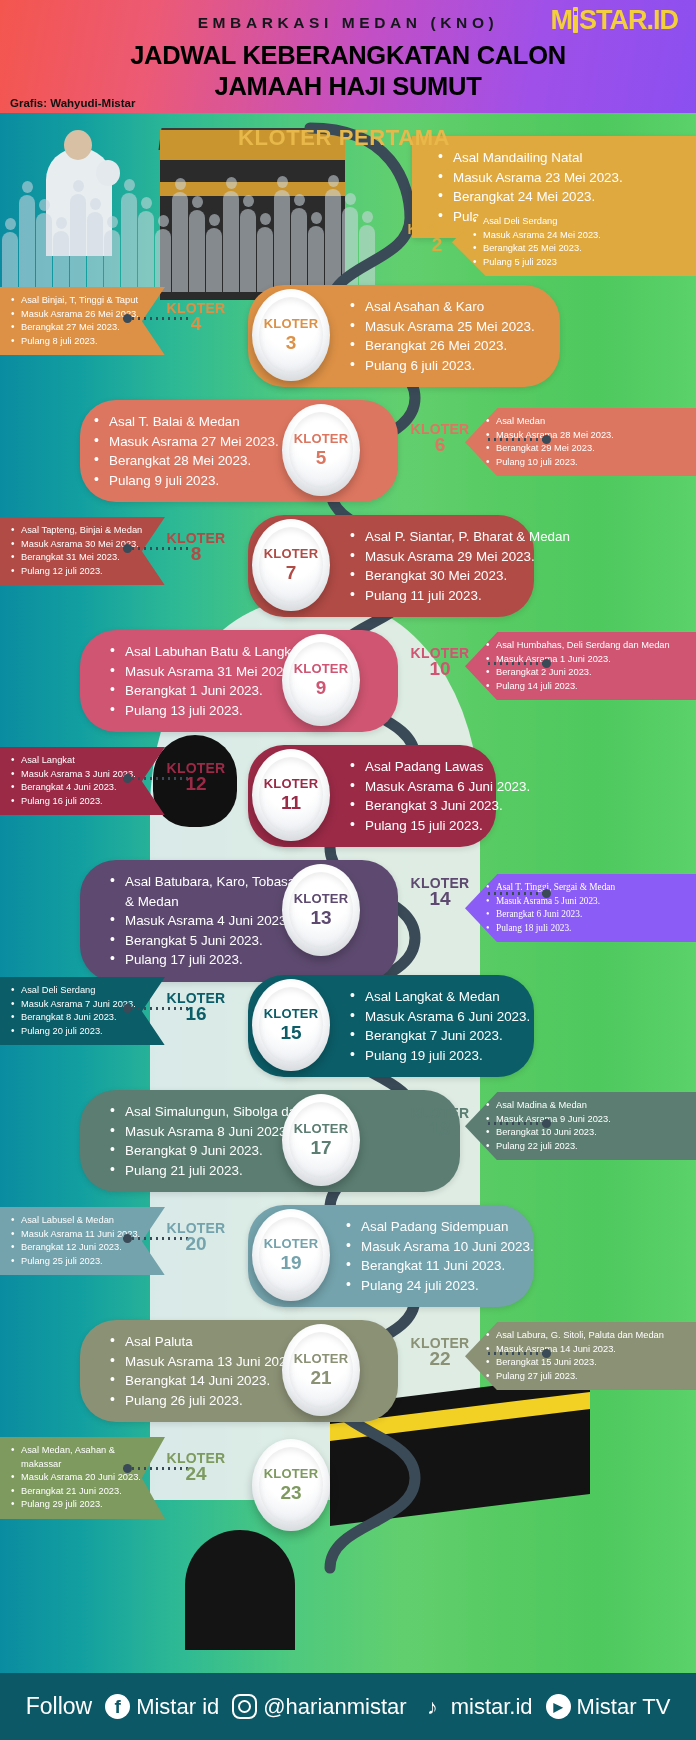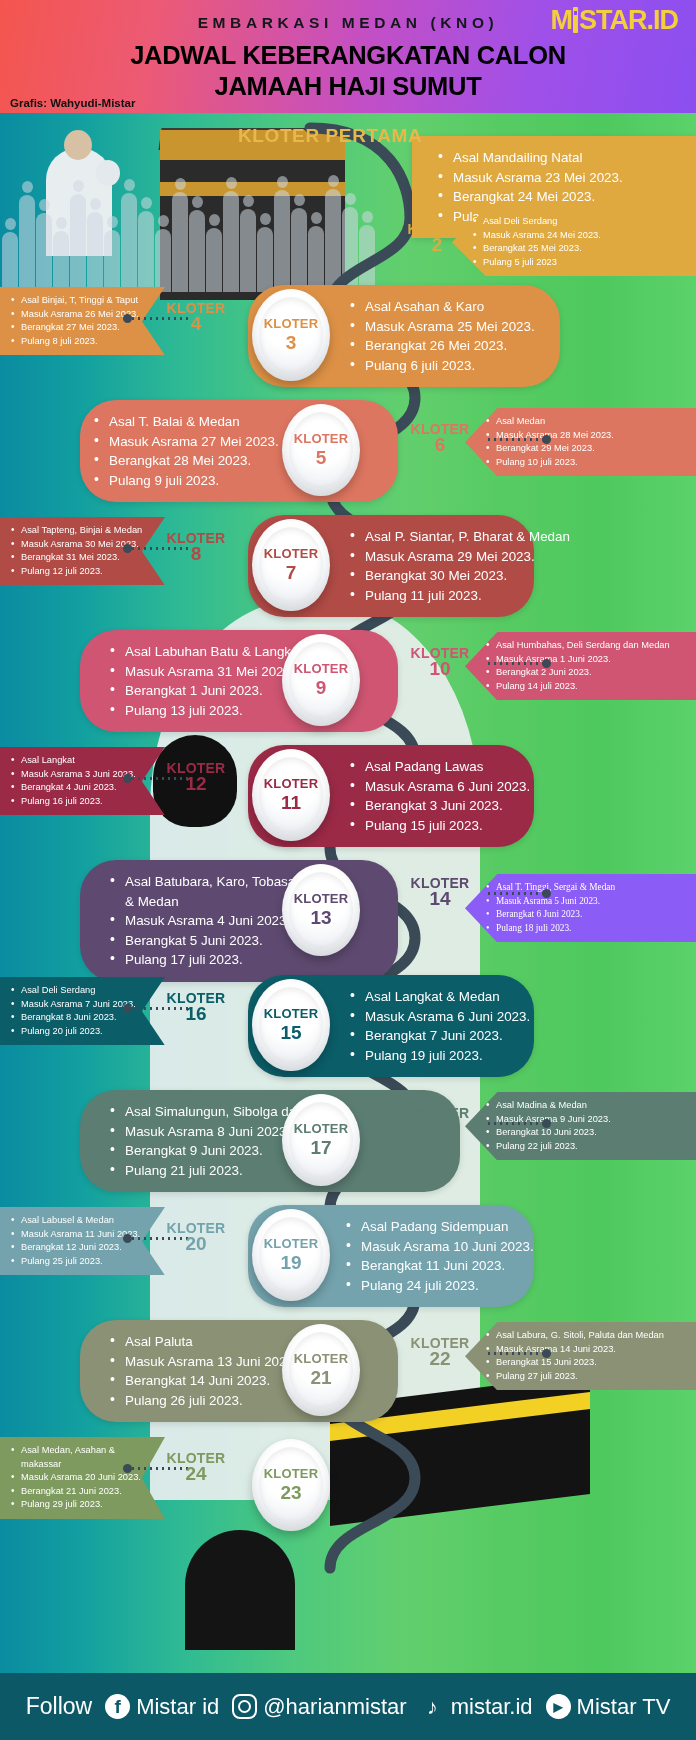--- a/index.html
+++ b/index.html
@@ -287,21 +287,21 @@
   <div id="rows">
       <div class="row" style="top: 113px; height: 118px;">
         <div class="card-main" style="left: 412px; top: 8px; width: 284px; background: rgb(223, 169, 63); border-radius: 0px; padding-left: 24px; margin-top: 15px;">
           <ul>
             <li>Asal Mandailing Natal</li>
             <li>Masuk Asrama 23 Mei 2023.</li>
             <li>Berangkat 24 Mei 2023.</li>
             <li>Pulang 4 juli 2023</li>
           </ul>
         </div>
-        <div style="position: absolute; left: 238px; top: 12px; font-size: 19px; font-weight: 900; color: rgb(232, 184, 75); letter-spacing: 0.6px;">KLOTER  PERTAMA</div>
+        <div style="position: absolute; left: 238px; top: 12px; font-size: 22px; font-weight: 900; color: rgb(232, 184, 75); letter-spacing: 0.6px;">KLOTER  PERTAMA</div>
         <div class="card-sub flag-right" style="left: 452px; top: 95px; width: 244px; background: rgb(223, 169, 63);">
           <ul>
             <li>Asal Deli Serdang</li>
             <li>Masuk Asrama 24 Mei 2023.</li>
             <li>Berangkat 25 Mei 2023.</li>
             <li>Pulang 5 juli 2023</li>
           </ul>
         </div>
         <div class="sublabel" style="left: 392px; top: 109px; width: 90px; color: rgb(223, 169, 63);">
           <span class="sw">KLOTER</span>
@@ -414,21 +414,21 @@
           </ul>
         </div>
         <div class="sublabel" style="left: 394px; top: 26px; width: 92px; color: rgb(207, 85, 114);">
           <span class="sw">KLOTER</span>
           <span class="sn">10</span>
         </div>
         <div class="dots" style="left: 486px; top: 42px; width: 58px;"></div>
         <div class="dot-end" style="left: 542px; top: 39px;"></div>
       </div>
       <div class="row" style="top: 735px; height: 118px;">
-        <div class="card-main" style="left: 248px; top: 10px; width: 286px; background: rgb(155, 42, 71); padding-left: 100px;">
+        <div class="card-main" style="left: 248px; top: 10px; width: 248px; background: rgb(155, 42, 71); padding-left: 100px;">
           <ul>
             <li>Asal Padang Lawas</li>
             <li>Masuk Asrama 6 Juni 2023.</li>
             <li>Berangkat 3 Juni 2023.</li>
             <li>Pulang 15 juli 2023.</li>
           </ul>
         </div>
         <div class="badge" style="left: 252px; top: 14px;">
           <span class="bw" style="color: rgb(155, 42, 71);">KLOTER</span>
           <span class="bn" style="color: rgb(155, 42, 71);">11</span>

